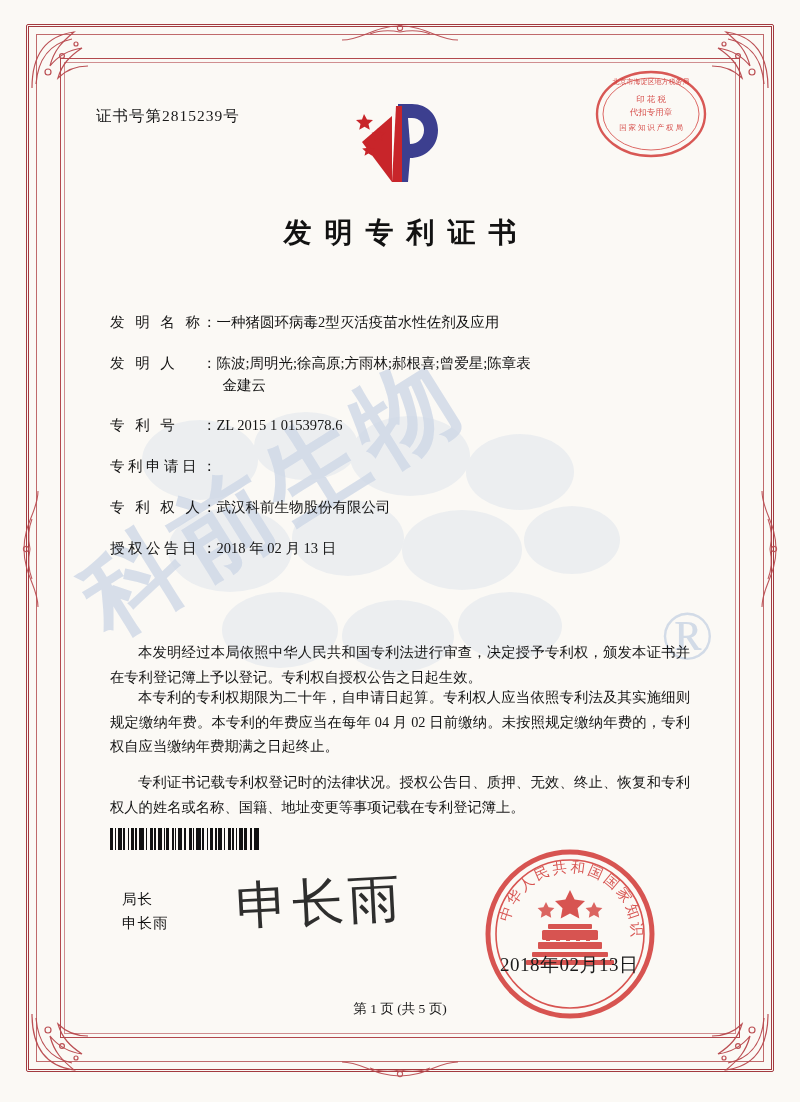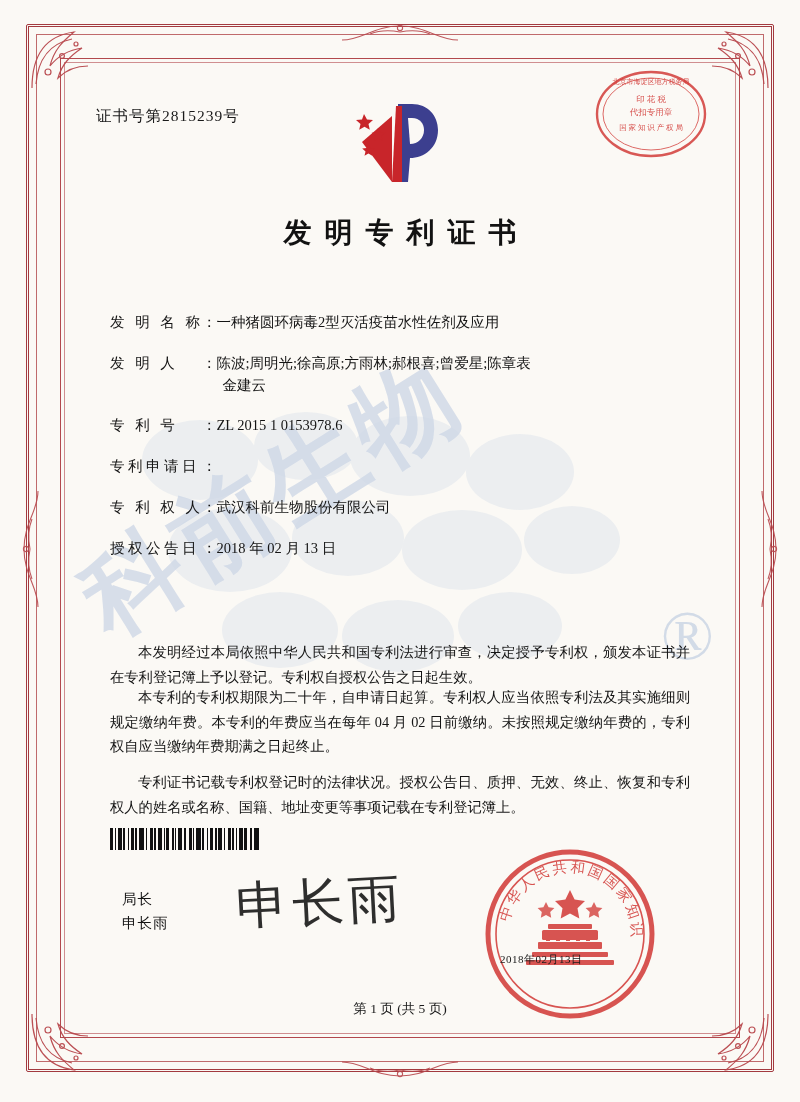--- a/index.html
+++ b/index.html
@@ -190,21 +190,21 @@
 
   
   .seal {
     position: absolute;
     left: 482px; top: 846px;
     width: 176px; height: 176px;
   }
   .seal-date {
     position: absolute;
     left: 500px; top: 952px;
-    font-size: 11px;
+    font-size: 19px;
     color: #1a1a1a;
     letter-spacing: 0.5px;
   }
   
   .stamp-small {
     position: absolute;
     left: 592px; top: 68px;
     width: 118px; height: 92px;
   }
   .footer {

